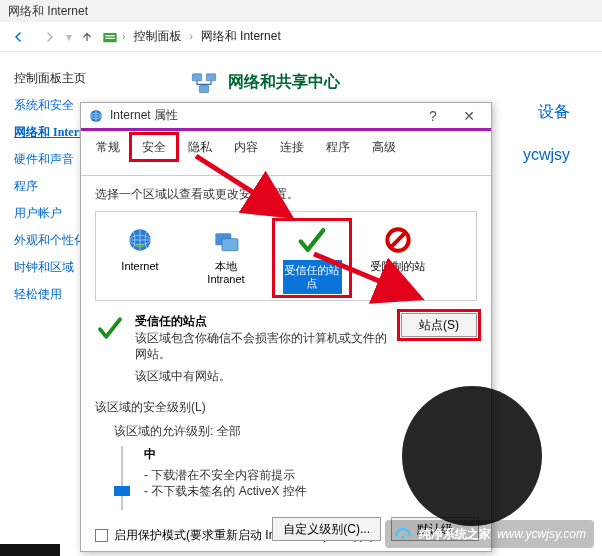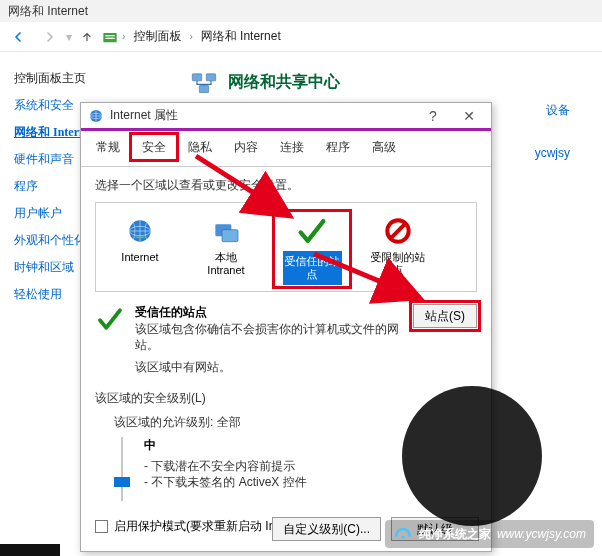--- a/index.html
+++ b/index.html
@@ -13,43 +13,43 @@
 .folder-icon{width:16px;height:16px;display:inline-block;}
 .crumb{color:#222;padding:2px 4px;}
 .crumb-arrow{color:#888;font-size:10px;}
 .left-pane{position:absolute;left:0;top:62px;width:100px;padding:8px 0 0 14px;}
 .left-title{font-size:12px;margin-bottom:10px;color:#222;}
 .left-link{display:block;color:#0066cc;margin-bottom:10px;font-size:12px;font-family:Liberation Serif, serif;}
 .left-link.active{color:#0066cc;font-weight:bold;text-decoration:underline;}
 .right-header{position:absolute;left:190px;top:68px;display:flex;align-items:center;gap:10px;font-weight:bold;}
 .right-header svg{flex:none;}
 .right-title{color:#006633;font-size:16px;}
-.side-link{position:absolute;right:32px;color:#0066cc;font-size:12px;}
+.side-link{position:absolute;right:32px;color:#0066cc;font-size:16px;}
 .dialog{position:absolute;left:80px;top:102px;width:412px;height:450px;background:#fff;border:1px solid #aaa;box-shadow:2px 2px 8px rgba(0,0,0,.25);}
 .dlg-titlebar{height:28px;display:flex;align-items:center;padding:0 7px;gap:6px;border-bottom:3px solid #a21caf;}
 .dlg-title{flex:1;color:#333;font-size:12px;}
 .dlg-help,.dlg-close{width:30px;height:20px;display:flex;align-items:center;justify-content:center;color:#555;font-size:14px;}
-.tabs{display:flex;border-bottom:1px solid #ccc;padding:2px 4px 7px 4px;gap:0;}
+.tabs{display:flex;border-bottom:1px solid #ccc;padding:2px 4px 16px 4px;gap:0;}
 .tab{padding:4px 10px;border:1px solid transparent;border-bottom:none;color:#333;position:relative;top:1px;}
 .tab.active{border-color:#ccc;background:#fff;}
 .tab.hl{outline:3px solid #e2001a;outline-offset:-1px;}
 .dlg-body{padding:10px 14px;}
 .hint{color:#333;margin-bottom:8px;}
 .zone-box{border:1px solid #ccc;padding:10px 8px 6px 8px;display:flex;gap:14px;position:relative;}
 .zone{width:72px;text-align:center;display:flex;flex-direction:column;align-items:center;gap:2px;}
 .zone-label{font-size:11px;line-height:13px;}
 .zone.selected .zone-label-box{background:#0a74da;color:#fff;padding:4px 2px;}
 .zone.hl{outline:3px solid #e2001a;outline-offset:1px;}
 .zone-icons{display:flex;flex-direction:column;align-items:center;justify-content:center;height:36px;}
 .detail{margin-top:12px;display:flex;gap:10px;}
 .detail-text{flex:1;}
 .detail-title{font-weight:bold;}
 .detail-desc{color:#333;line-height:16px;}
 .detail-sub{margin-top:6px;color:#333;}
-.sites-btn{width:64px;height:24px;border:1px solid #999;background:#f3f3f3;display:flex;align-items:center;justify-content:center;outline:3px solid #e2001a;outline-offset:1px;position:relative;}
+.sites-btn{width:76px;height:24px;border:1px solid #999;background:#f3f3f3;display:flex;align-items:center;justify-content:center;outline:3px solid #e2001a;outline-offset:1px;position:relative;}
 .section-title{margin-top:14px;color:#333;}
 .level-box{border:1px solid transparent;margin-top:0;padding:6px 0 6px 18px;}
 .level-head{color:#333;margin-bottom:6px;}
 .level-row{display:flex;align-items:flex-start;gap:14px;}
 .slider{width:16px;height:64px;position:relative;}
 .slider-track{position:absolute;left:7px;top:0;width:2px;height:64px;background:#c8c8c8;}
 .slider-thumb{position:absolute;left:0;top:40px;width:16px;height:10px;background:#0a74da;}
 .level-text{flex:1;}
 .level-name{font-weight:bold;margin-bottom:4px;}
 .level-line{color:#333;line-height:16px;}

